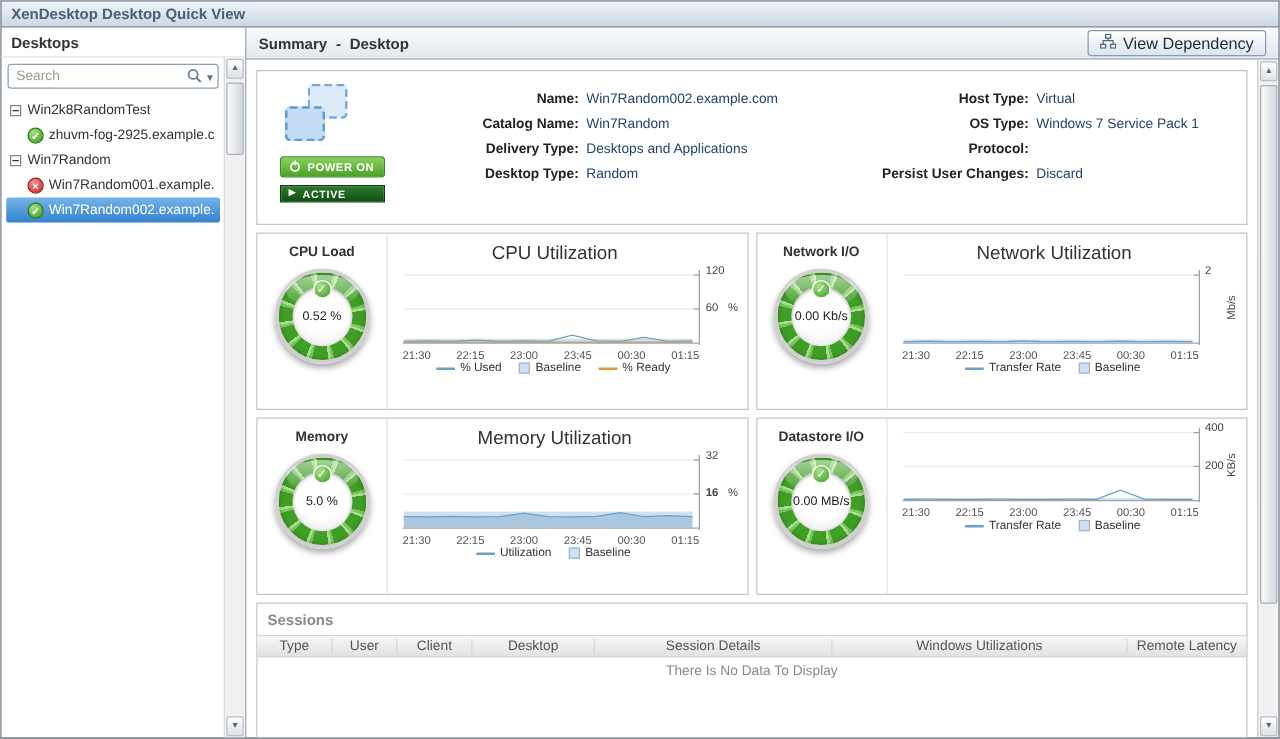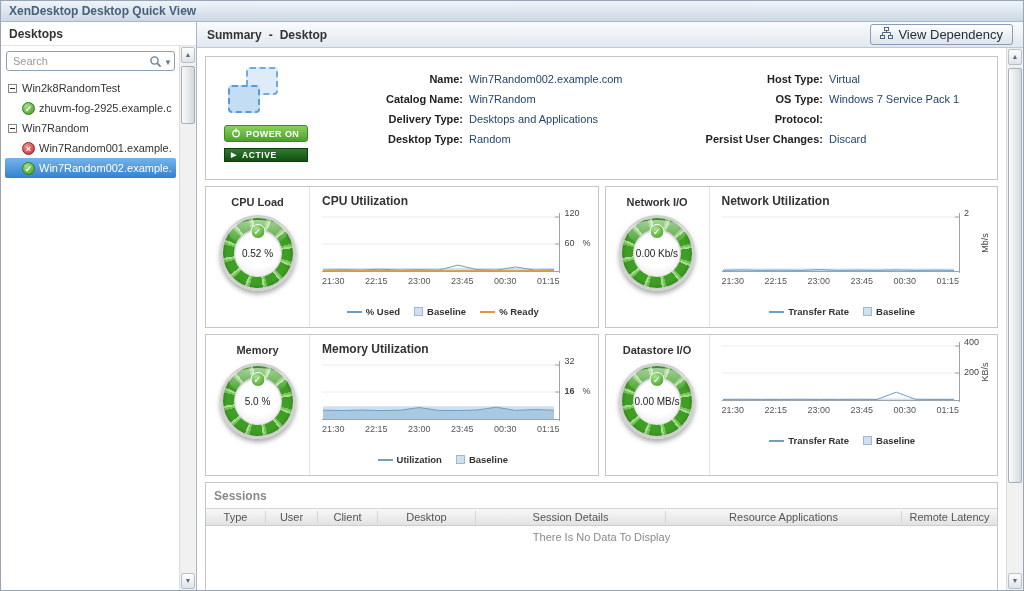--- a/index.html
+++ b/index.html
@@ -69,30 +69,30 @@
   .gauge-col { width:104px; flex:none; border-right:1px solid #e2e2e2; display:flex; flex-direction:column; align-items:center; padding-top:9px; }
   .gauge-title { font-size:11px; font-weight:bold; color:#333; }
   .gauge { width:76px; height:76px; margin-top:7px; position:relative; border-radius:50%;
     background:repeating-conic-gradient(from -8deg, #3f9e24 0deg 22deg, #7cc45f 22deg 26deg, #a9dd92 26deg 30deg);
     border:3px solid #d0d0d0; box-shadow:0 3px 5px rgba(0,0,0,.35), inset 0 0 4px rgba(0,0,0,.25); cursor:pointer; }
   .gauge::before { content:""; position:absolute; left:6px; right:6px; top:2px; height:26px; border-radius:50%; background:linear-gradient(rgba(255,255,255,.55),rgba(255,255,255,0)); pointer-events:none; }
   .gauge-center { position:absolute; left:11px; top:11px; right:11px; bottom:11px; border-radius:50%; background:radial-gradient(circle at 50% 32%, #ffffff 55%, #e2e2e2); box-shadow:inset 0 1px 3px rgba(0,0,0,.35); display:flex; align-items:center; justify-content:center; font-size:10px; color:#222; text-align:center; }
   .gauge-check { position:absolute; top:6px; left:50%; transform:translateX(-50%); width:15px; height:15px; border-radius:50%; background:radial-gradient(circle at 35% 28%, #a8e18c, #3c9a1e); border:1px solid #fff; color:#fff; font-size:10px; line-height:13px; text-align:center; }
 
   .chart-col { flex:1; min-width:0; display:flex; flex-direction:column; padding:7px 6px 3px 12px; }
-  .chart-title { font-size:12px; font-weight:bold; color:#333; margin-bottom:5px; padding-right:26px; }
+  .chart-title { font-size:15px; font-weight:normal; color:#333; text-align:center; margin-bottom:5px; padding-right:26px; }
   .chart-row { display:flex; height:60px; }
   .chart-plot { flex:1; position:relative; cursor:crosshair; }
   .chart-plot svg { position:absolute; left:0; top:0; }
   .chart-yaxis { width:32px; flex:none; position:relative; font-size:9px; color:#444; }
   .ytick { position:absolute; left:5px; transform:translateY(-50%); }
   .yunit { position:absolute; right:1px; top:50%; transform:translateY(-50%); }
   .yunit.vert { writing-mode:vertical-rl; transform:translateY(-50%) rotate(180deg); }
   .chart-xlabels { display:flex; justify-content:space-between; padding:3px 32px 0 0; font-size:9px; color:#555; }
-  .chart-legend { display:flex; justify-content:center; gap:14px; margin-top:20px; font-size:9.5px; color:#333; padding-right:28px;font-weight:bold; }
+  .chart-legend { display:flex; justify-content:center; gap:14px; margin-top:0; font-size:9.5px; color:#333; padding-right:28px; }
   .lg-item { display:flex; align-items:center; }
   .sw-line { width:15px; height:2px; display:inline-block; margin-right:4px; }
   .sw-box { width:9px; height:9px; display:inline-block; margin-right:4px; border:1px solid #9db8cf; }
 
   
   .sessions-panel { border:1px solid #c6c6c6; margin-top:6px; height:120px; background:#fff; }
   .sessions-title { font-size:12px; font-weight:bold; color:#8a8a8a; padding:6px 8px 5px; }
   .sess-header { display:flex; height:18px; align-items:center; background:linear-gradient(#f8f8f8,#e2e2e2); border-top:1px solid #d5d5d5; border-bottom:1px solid #cdcdcd; font-size:11px; color:#555; }
   .sess-header span { text-align:center; border-right:1px solid #d6d6d6; white-space:nowrap; overflow:hidden; flex:none; }
   .sess-header span:nth-child(1){ width:60px; }
@@ -437,21 +437,21 @@
           </div>
 
           <div class="sessions-panel">
             <div class="sessions-title">Sessions</div>
             <div class="sess-header">
               <span>Type</span>
               <span>User</span>
               <span>Client</span>
               <span>Desktop</span>
               <span>Session Details</span>
-              <span>Resource Applications</span>
+              <span>Windows Utilizations</span>
               <span>Remote Latency</span>
             </div>
             <div class="sess-empty">There Is No Data To Display</div>
           </div>
 
         </div>
 
         <div class="scrollbar">
           <div class="sb-btn">▲</div>
           <div class="sb-track">

